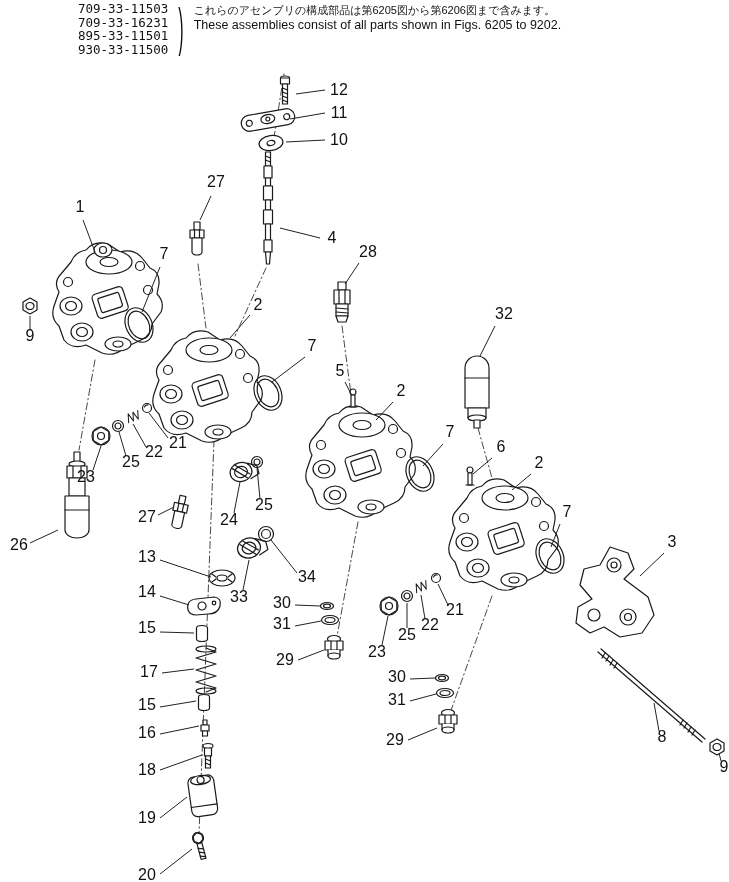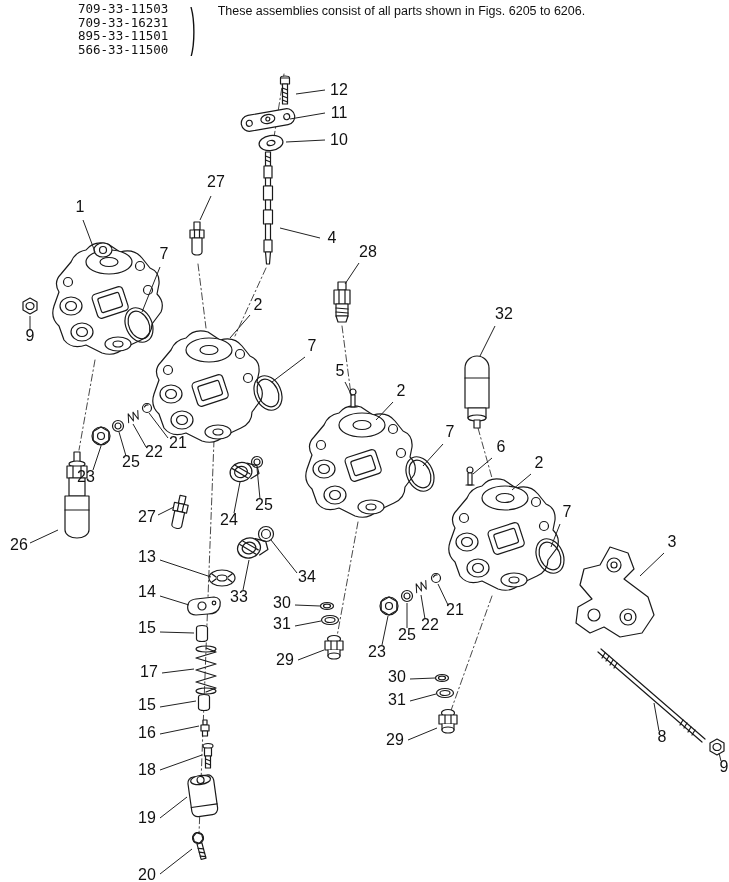--- a/index.html
+++ b/index.html
@@ -1,18 +1,18 @@
 <!DOCTYPE html>
 <html><head>
 <meta charset="utf-8">
 <style>
   html,body{margin:0;padding:0;background:#fff;}
   .page{position:relative;width:729px;height:882px;background:#fff;overflow:hidden;
         font-family:"Liberation Sans",sans-serif;color:#111;}
-  .header{position:absolute;left:78px;top:2px;display:flex;align-items:flex-start;gap:20px;}
+  .header{position:absolute;left:78px;top:2px;display:flex;align-items:flex-start;gap:8px;}
   .pn-col{font-family:"DejaVu Sans Mono",monospace;font-size:12.5px;line-height:13.5px;
           letter-spacing:0;white-space:nowrap;}
   .brace{display:inline-block;font-size:16px;line-height:54px;transform:scaleY(3.3);
          transform-origin:center;margin:0 2px;}
   .notes{padding-top:1px;}
   .note-ja{font-size:11px;line-height:14px;}
   .note-en{font-size:12.5px;line-height:16px;}
   svg{position:absolute;left:0;top:0;}
   #callouts text{font-family:"Liberation Sans",sans-serif;font-size:16px;fill:#111;
                  text-anchor:middle;}
@@ -22,25 +22,26 @@
 </head>
 <body>
 
 <div class="page">
 
   <div class="header">
     <div class="pn-col">
         <div>709-33-11503</div>
         <div>709-33-16231</div>
         <div>895-33-11501</div>
-        <div>566-33-11500</div>
+        <div>930-33-11500</div>
       </div>
     <span class="brace">)</span>
     <div class="notes">
-      <div class="note-en">These assemblies consist of all parts shown in Figs. 6205 to 6206.</div>
+      <div class="note-ja">これらのアセンブリの構成部品は第6205図から第6206図まで含みます。</div>
+      <div class="note-en">These assemblies consist of all parts shown in Figs. 6205 to 9202.</div>
     </div>
   </div>
 
   <svg width="729" height="882" viewBox="0 0 729 882">
     <defs>
       <g id="sym-valve-body">
         <path d="M34,8 Q42,-2 56,2 L68,10 Q82,6 90,16 L98,26 Q108,30 107,42 L105,52 Q113,60 109,70 L100,82 Q100,93 89,98 L72,106 Q63,115 50,111 L34,103 Q20,108 12,98 L7,84 Q-2,76 2,64 L7,50 Q1,40 9,32 L19,20 Q23,10 34,8 Z" fill="#fff"></path>
         <ellipse cx="57" cy="20" rx="23" ry="12" fill="#fff"></ellipse>
         <ellipse cx="57" cy="20" rx="9" ry="4.5" fill="#fff"></ellipse>
         <circle cx="88" cy="24" r="4.5" fill="#fff"></circle>

